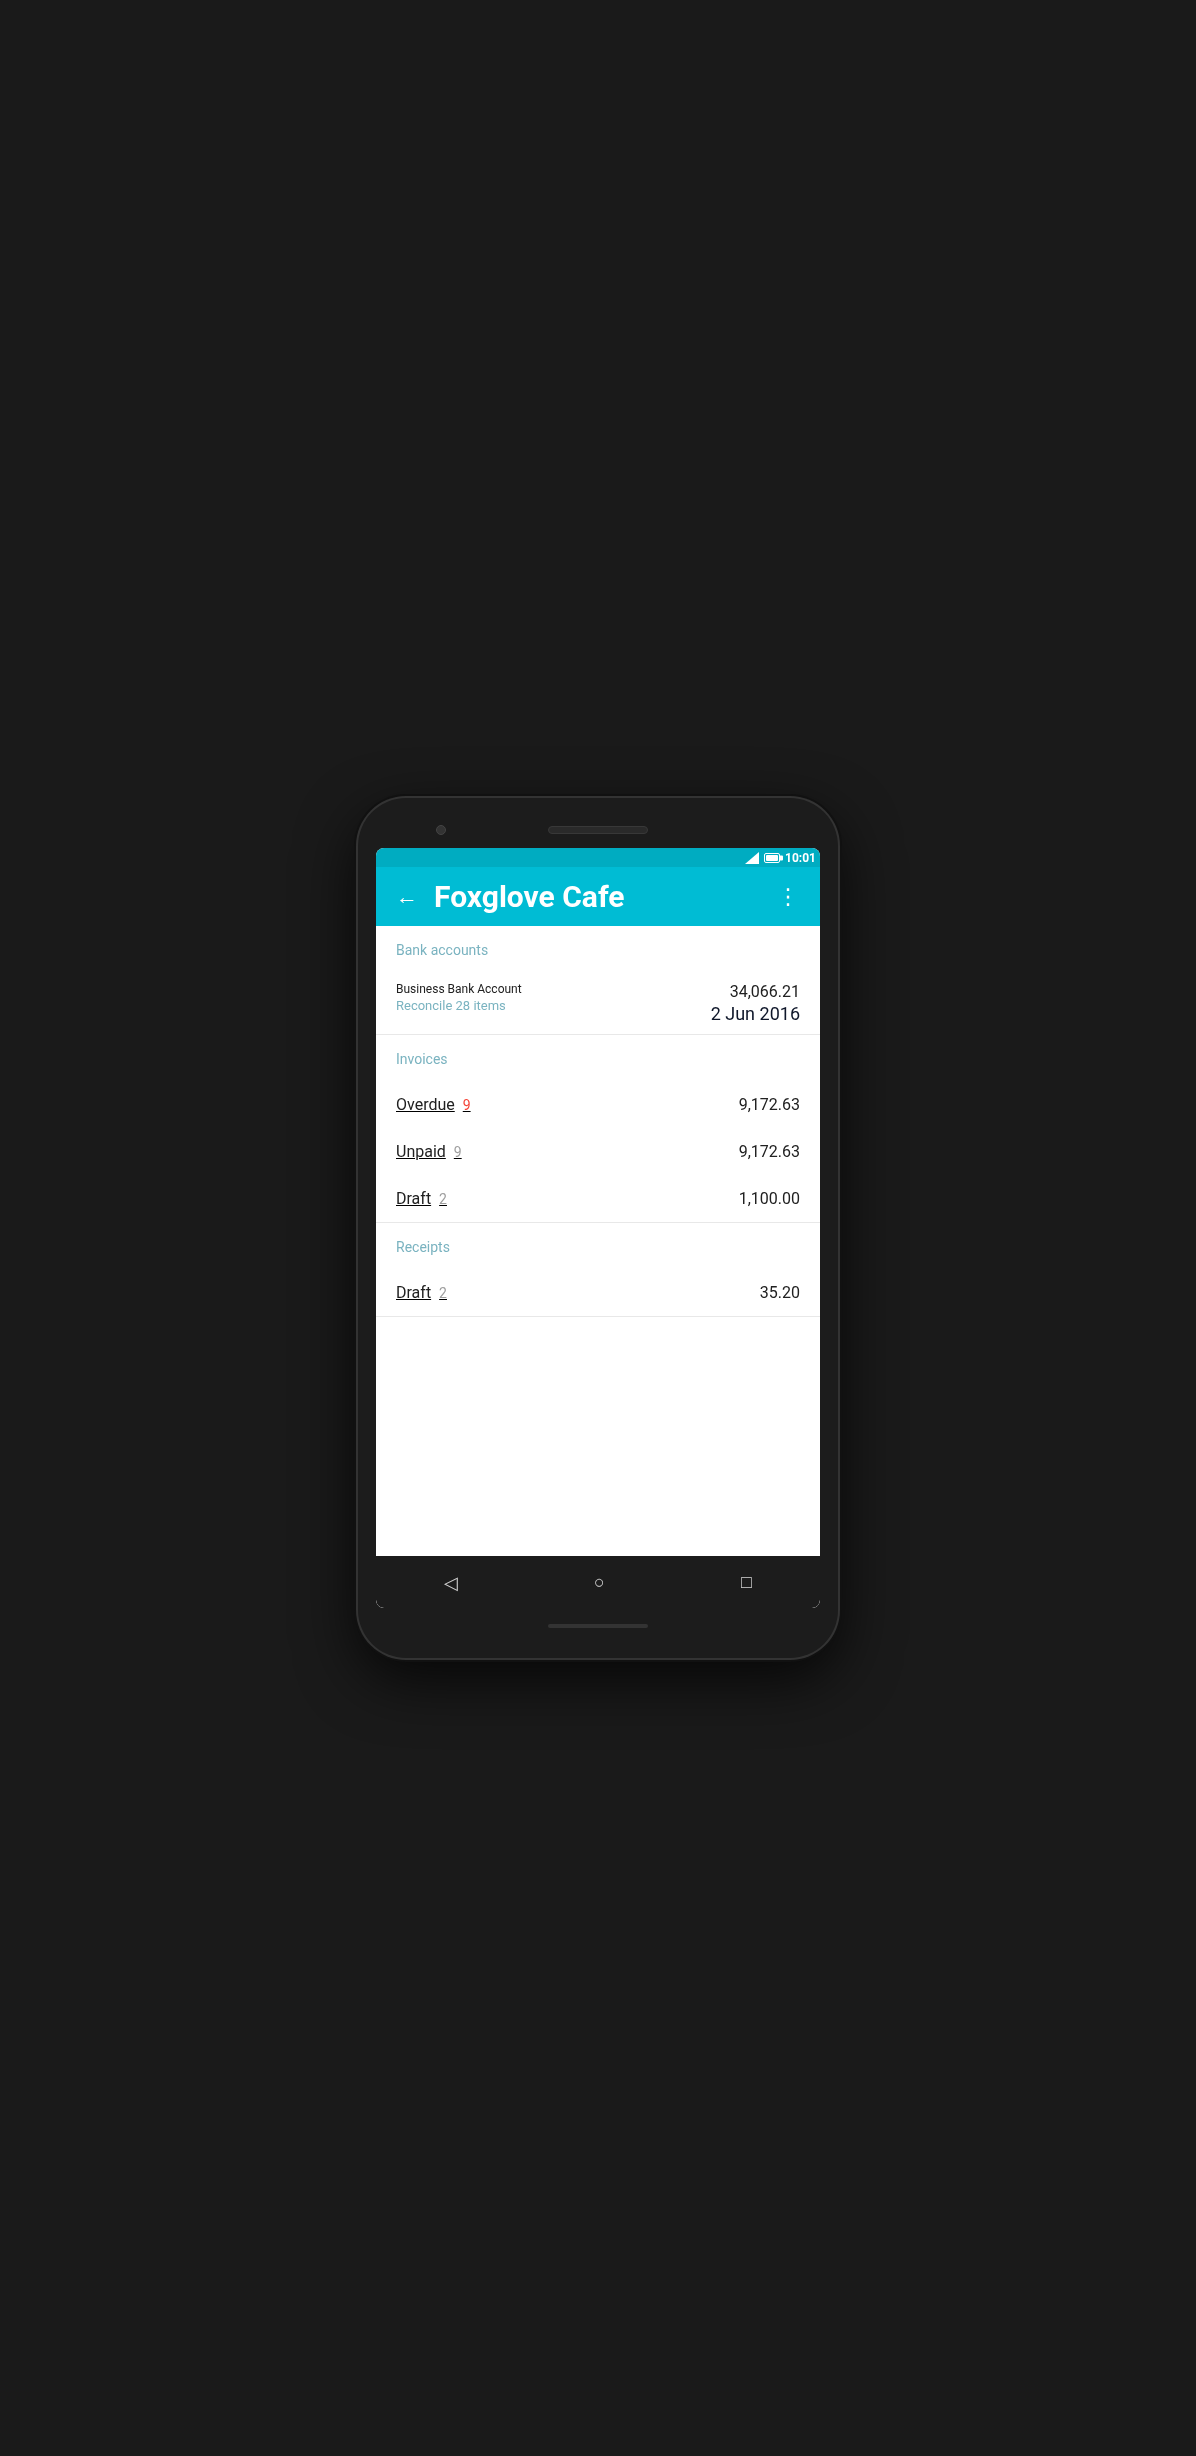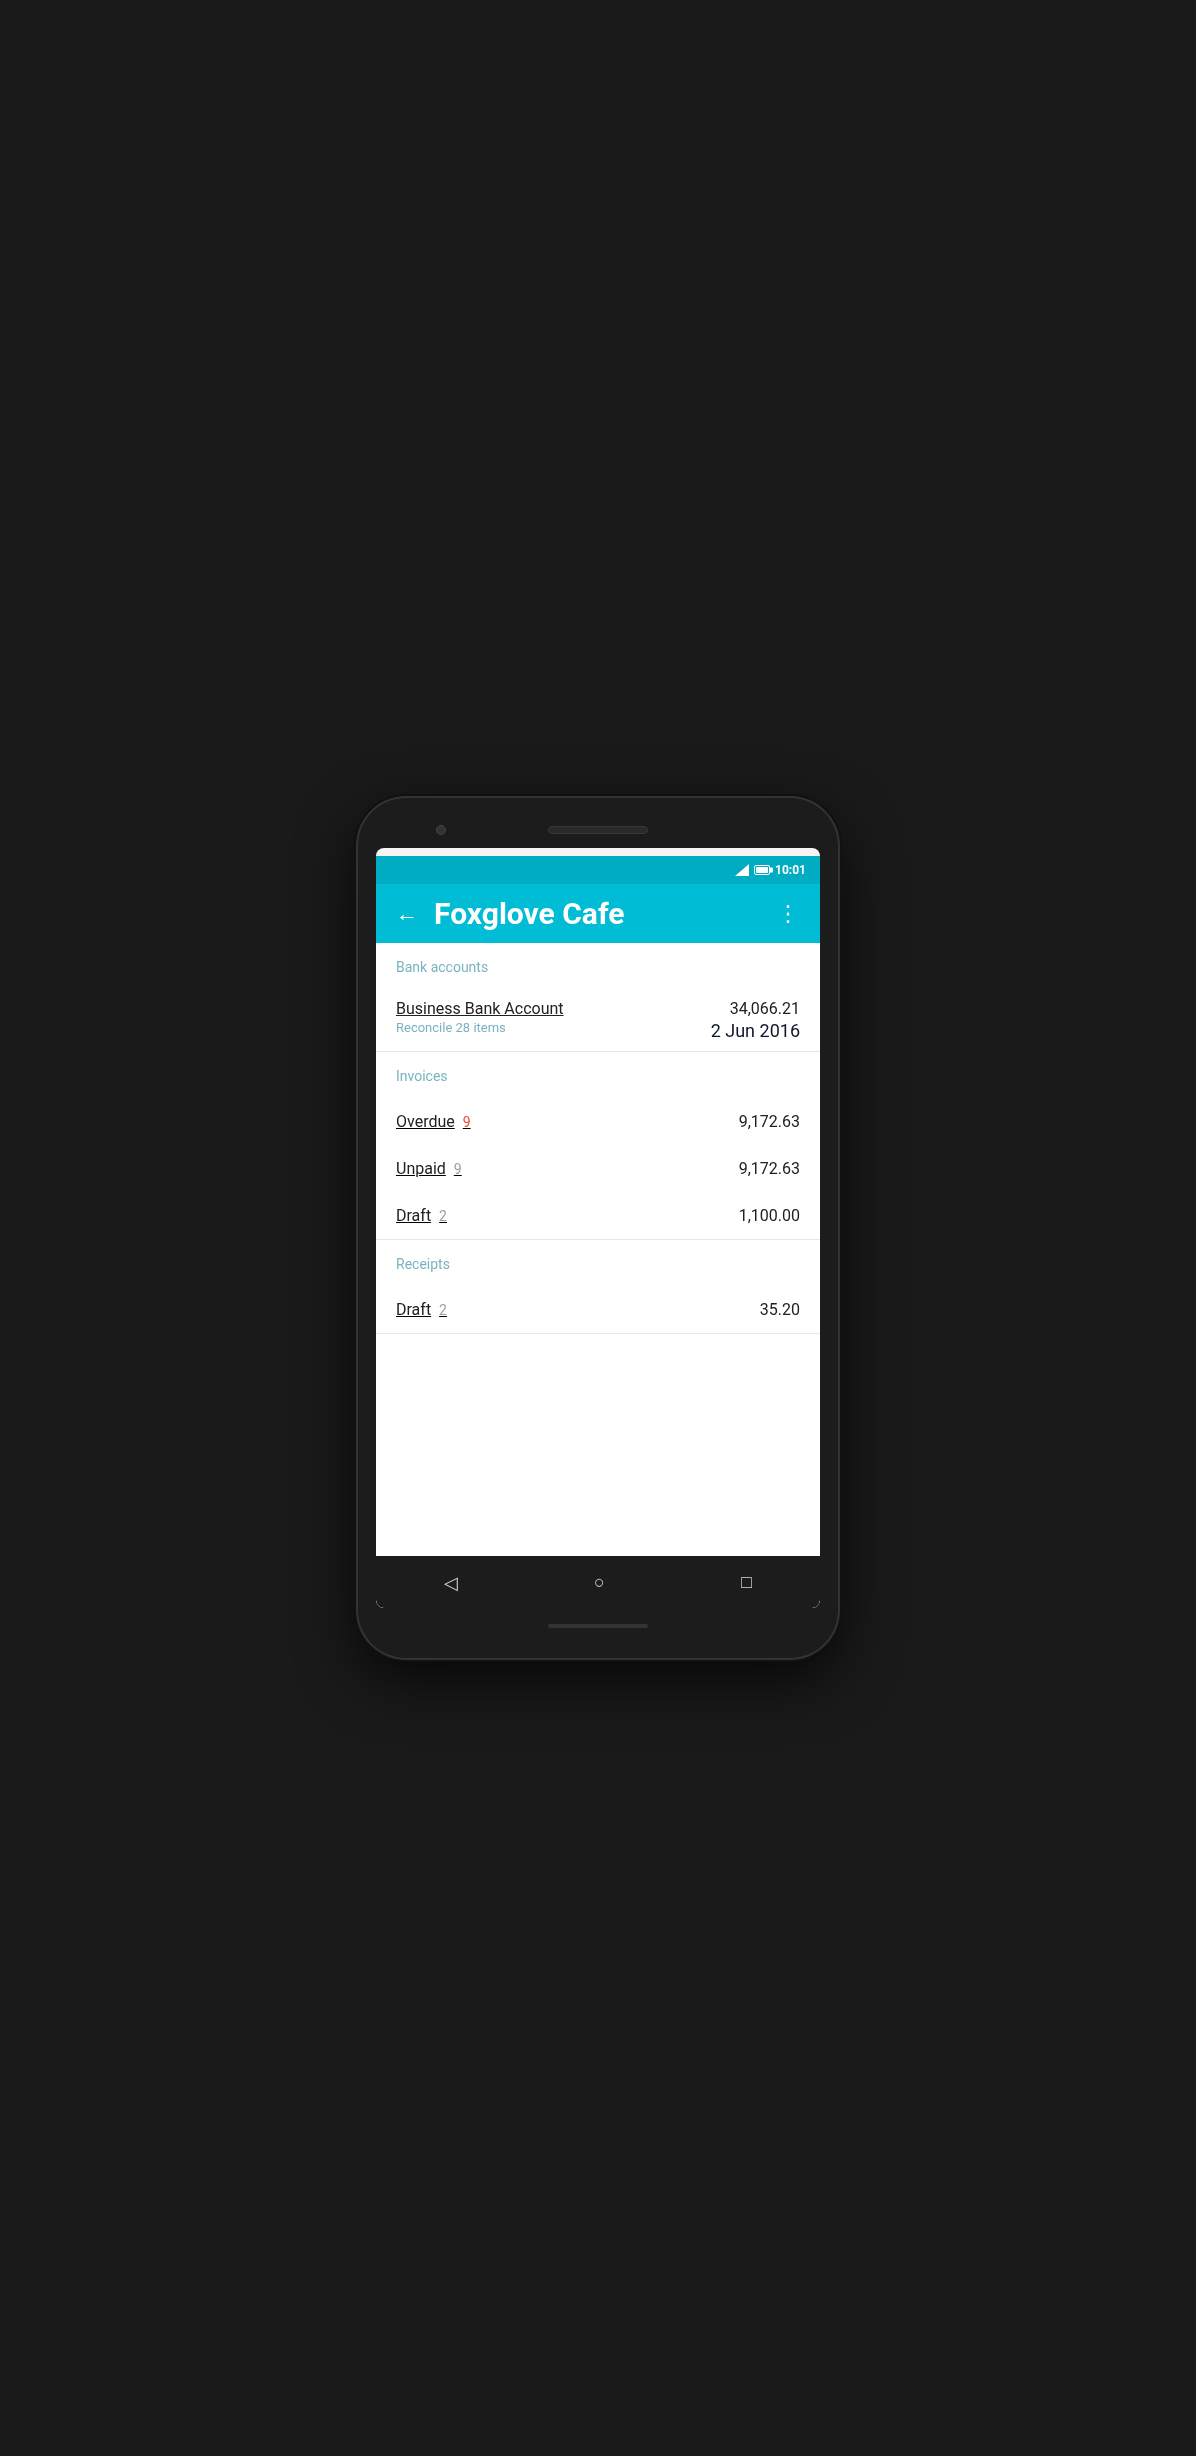--- a/index.html
+++ b/index.html
@@ -57,27 +57,26 @@
       background: #f5f5f5;
       border-radius: 8px;
       overflow: hidden;
       display: flex;
       flex-direction: column;
     }
 
     
     .status-bar {
       background: #00acc1;
-      padding: 6px 14px;
+      padding: 6px 4px;
       display: flex;
       justify-content: flex-end;
       align-items: center;
       gap: 6px;
-      height: 28px;
-      margin-top: 8px;
+      height: 19px;
     }
 
     .status-icons {
       display: flex;
       align-items: center;
       gap: 5px;
     }
 
     .battery-body {
       width: 16px;
@@ -206,24 +205,23 @@
       padding: 10px 0;
       cursor: pointer;
     }
 
     .list-item-left {
       display: flex;
       flex-direction: column;
     }
 
     .item-name {
-      font-size: 16px;
+      font-size: 12px;
       color: #212121;
       font-weight: 400;
-      text-decoration: underline;
     }
 
     .item-sub {
       font-size: 13px;
       color: #7ab3c0;
       margin-top: 2px;
     }
 
     .item-value {
       font-size: 16px;

